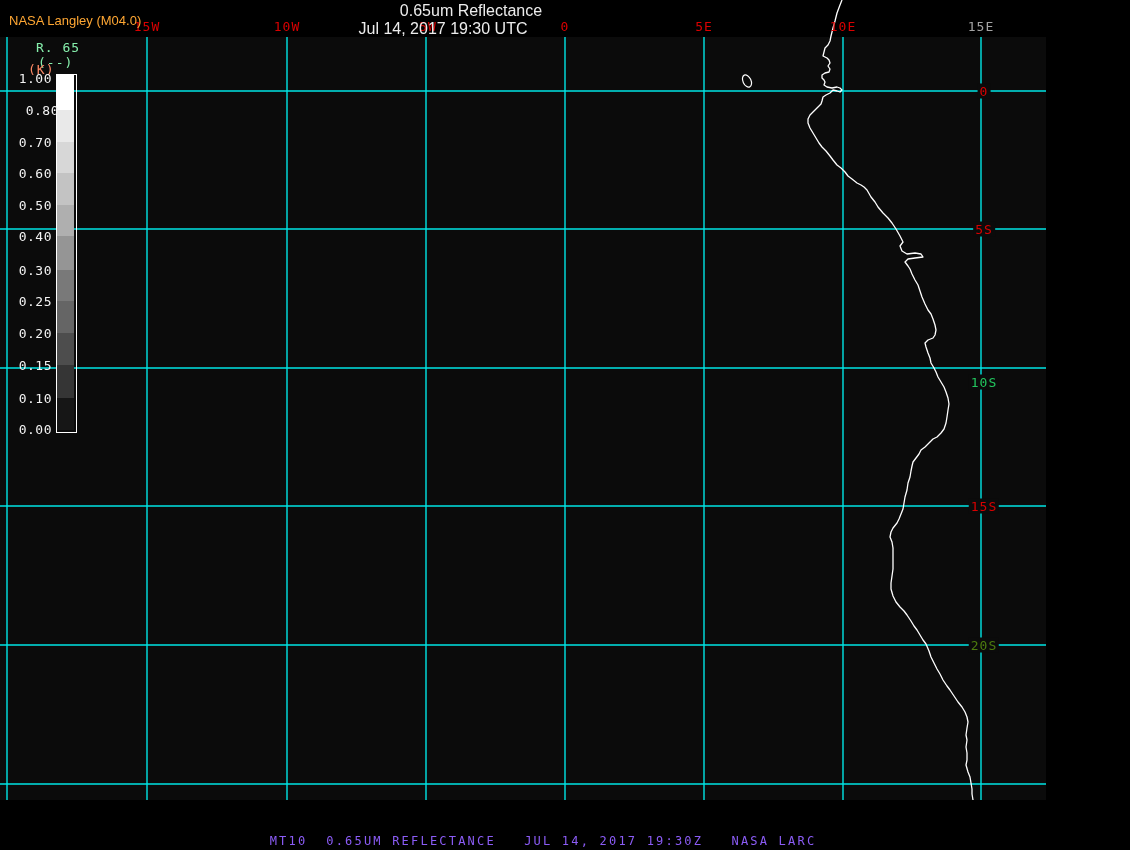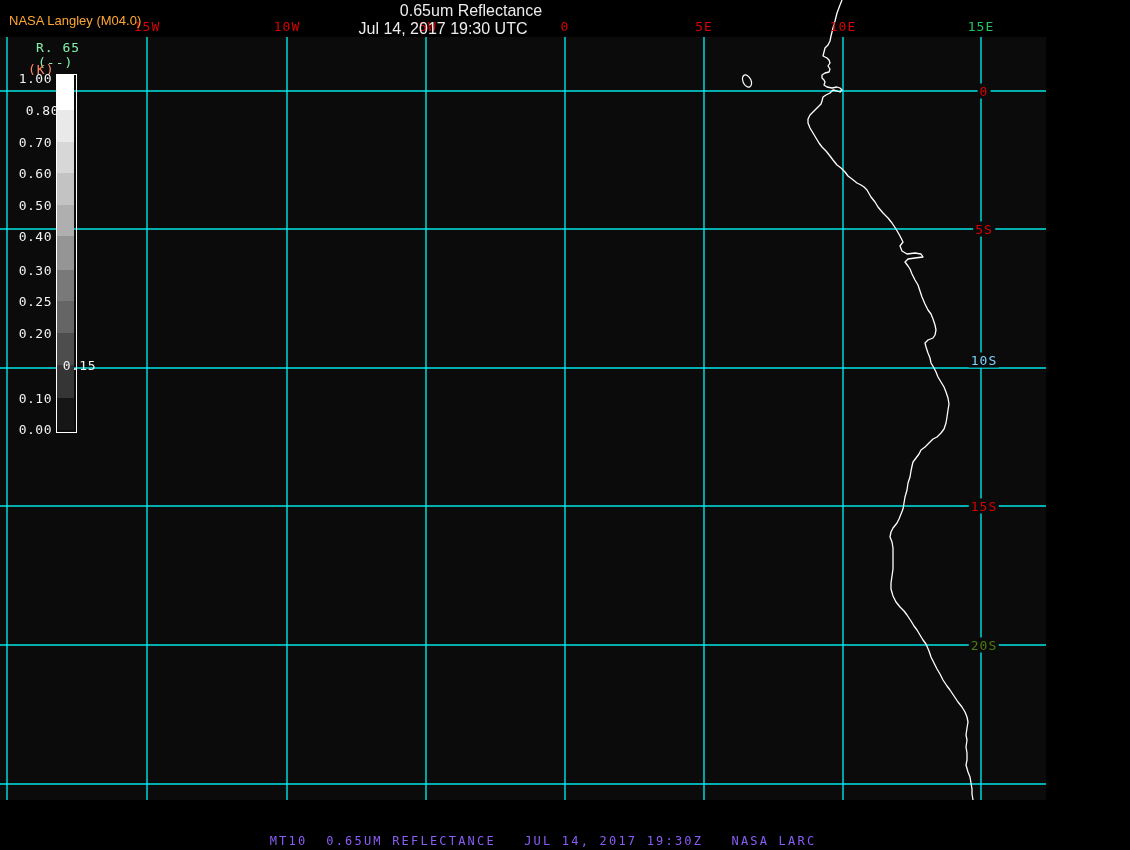--- a/index.html
+++ b/index.html
@@ -79,26 +79,26 @@
   <div id="title1" class="title-line">0.65um Reflectance</div>
   <div id="title2" class="title-line">Jul 14, 2017 19:30 UTC</div>
 
   <div id="lon-labels">
       <div class="lon-label" style="left: 147px; color: rgb(217, 0, 0);">15W</div>
       <div class="lon-label" style="left: 287px; color: rgb(217, 0, 0);">10W</div>
       <div class="lon-label" style="left: 428px; color: rgb(217, 0, 0);">5W</div>
       <div class="lon-label" style="left: 565px; color: rgb(217, 0, 0);">0</div>
       <div class="lon-label" style="left: 704px; color: rgb(217, 0, 0);">5E</div>
       <div class="lon-label" style="left: 843px; color: rgb(217, 0, 0);">10E</div>
-      <div class="lon-label" style="left: 981px; color: #22c55e;">15E</div>
+      <div class="lon-label" style="left: 981px; color: #a3a3a3;">15E</div>
     </div>
   <div id="lat-labels">
       <div class="lat-label" style="left: 984px; top: 91px; color: rgb(217, 0, 0);">0</div>
       <div class="lat-label" style="left: 984px; top: 229px; color: rgb(217, 0, 0);">5S</div>
-      <div class="lat-label" style="left: 984px; top: 360px; color: #7dd3fc;">10S</div>
+      <div class="lat-label" style="left: 984px; top: 382px; color: #22c55e;">10S</div>
       <div class="lat-label" style="left: 984px; top: 506px; color: rgb(217, 0, 0);">15S</div>
       <div class="lat-label" style="left: 984px; top: 645px; color: #4d7c0f;">20S</div>
     </div>
 
   <div id="colorbar">
     <div id="cb-title" class="cb-head">R. 65</div>
     <div id="cb-units-dash" class="cb-head">(--)</div>
     <div id="cb-units-k" class="cb-head">(K)</div>
     <div id="cb-frame"></div>
     <div id="cb-segments">
@@ -117,20 +117,20 @@
     <div id="cb-labels">
         <div class="cb-label" style="left: 6px; top: 78px;">1.00</div>
         <div class="cb-label" style="left: 6px; top: 110px; padding-left: 7px;">0.80</div>
         <div class="cb-label" style="left: 6px; top: 142px;">0.70</div>
         <div class="cb-label" style="left: 6px; top: 173px;">0.60</div>
         <div class="cb-label" style="left: 6px; top: 205px;">0.50</div>
         <div class="cb-label" style="left: 6px; top: 236px;">0.40</div>
         <div class="cb-label" style="left: 6px; top: 270px;">0.30</div>
         <div class="cb-label" style="left: 6px; top: 301px;">0.25</div>
         <div class="cb-label" style="left: 6px; top: 333px;">0.20</div>
-        <div class="cb-label" style="left: 6px; top: 365px; padding-left: 44px;">0.15</div>
+        <div class="cb-label" style="left: 6px; top: 365px;">0.15</div>
         <div class="cb-label" style="left: 6px; top: 398px;">0.10</div>
         <div class="cb-label" style="left: 6px; top: 429px;">0.00</div>
       </div>
   </div>
 
   <div class="footer-bar">MT10  0.65UM REFLECTANCE   JUL 14, 2017 19:30Z   NASA LARC</div>
 </div>
 
 </body></html>

